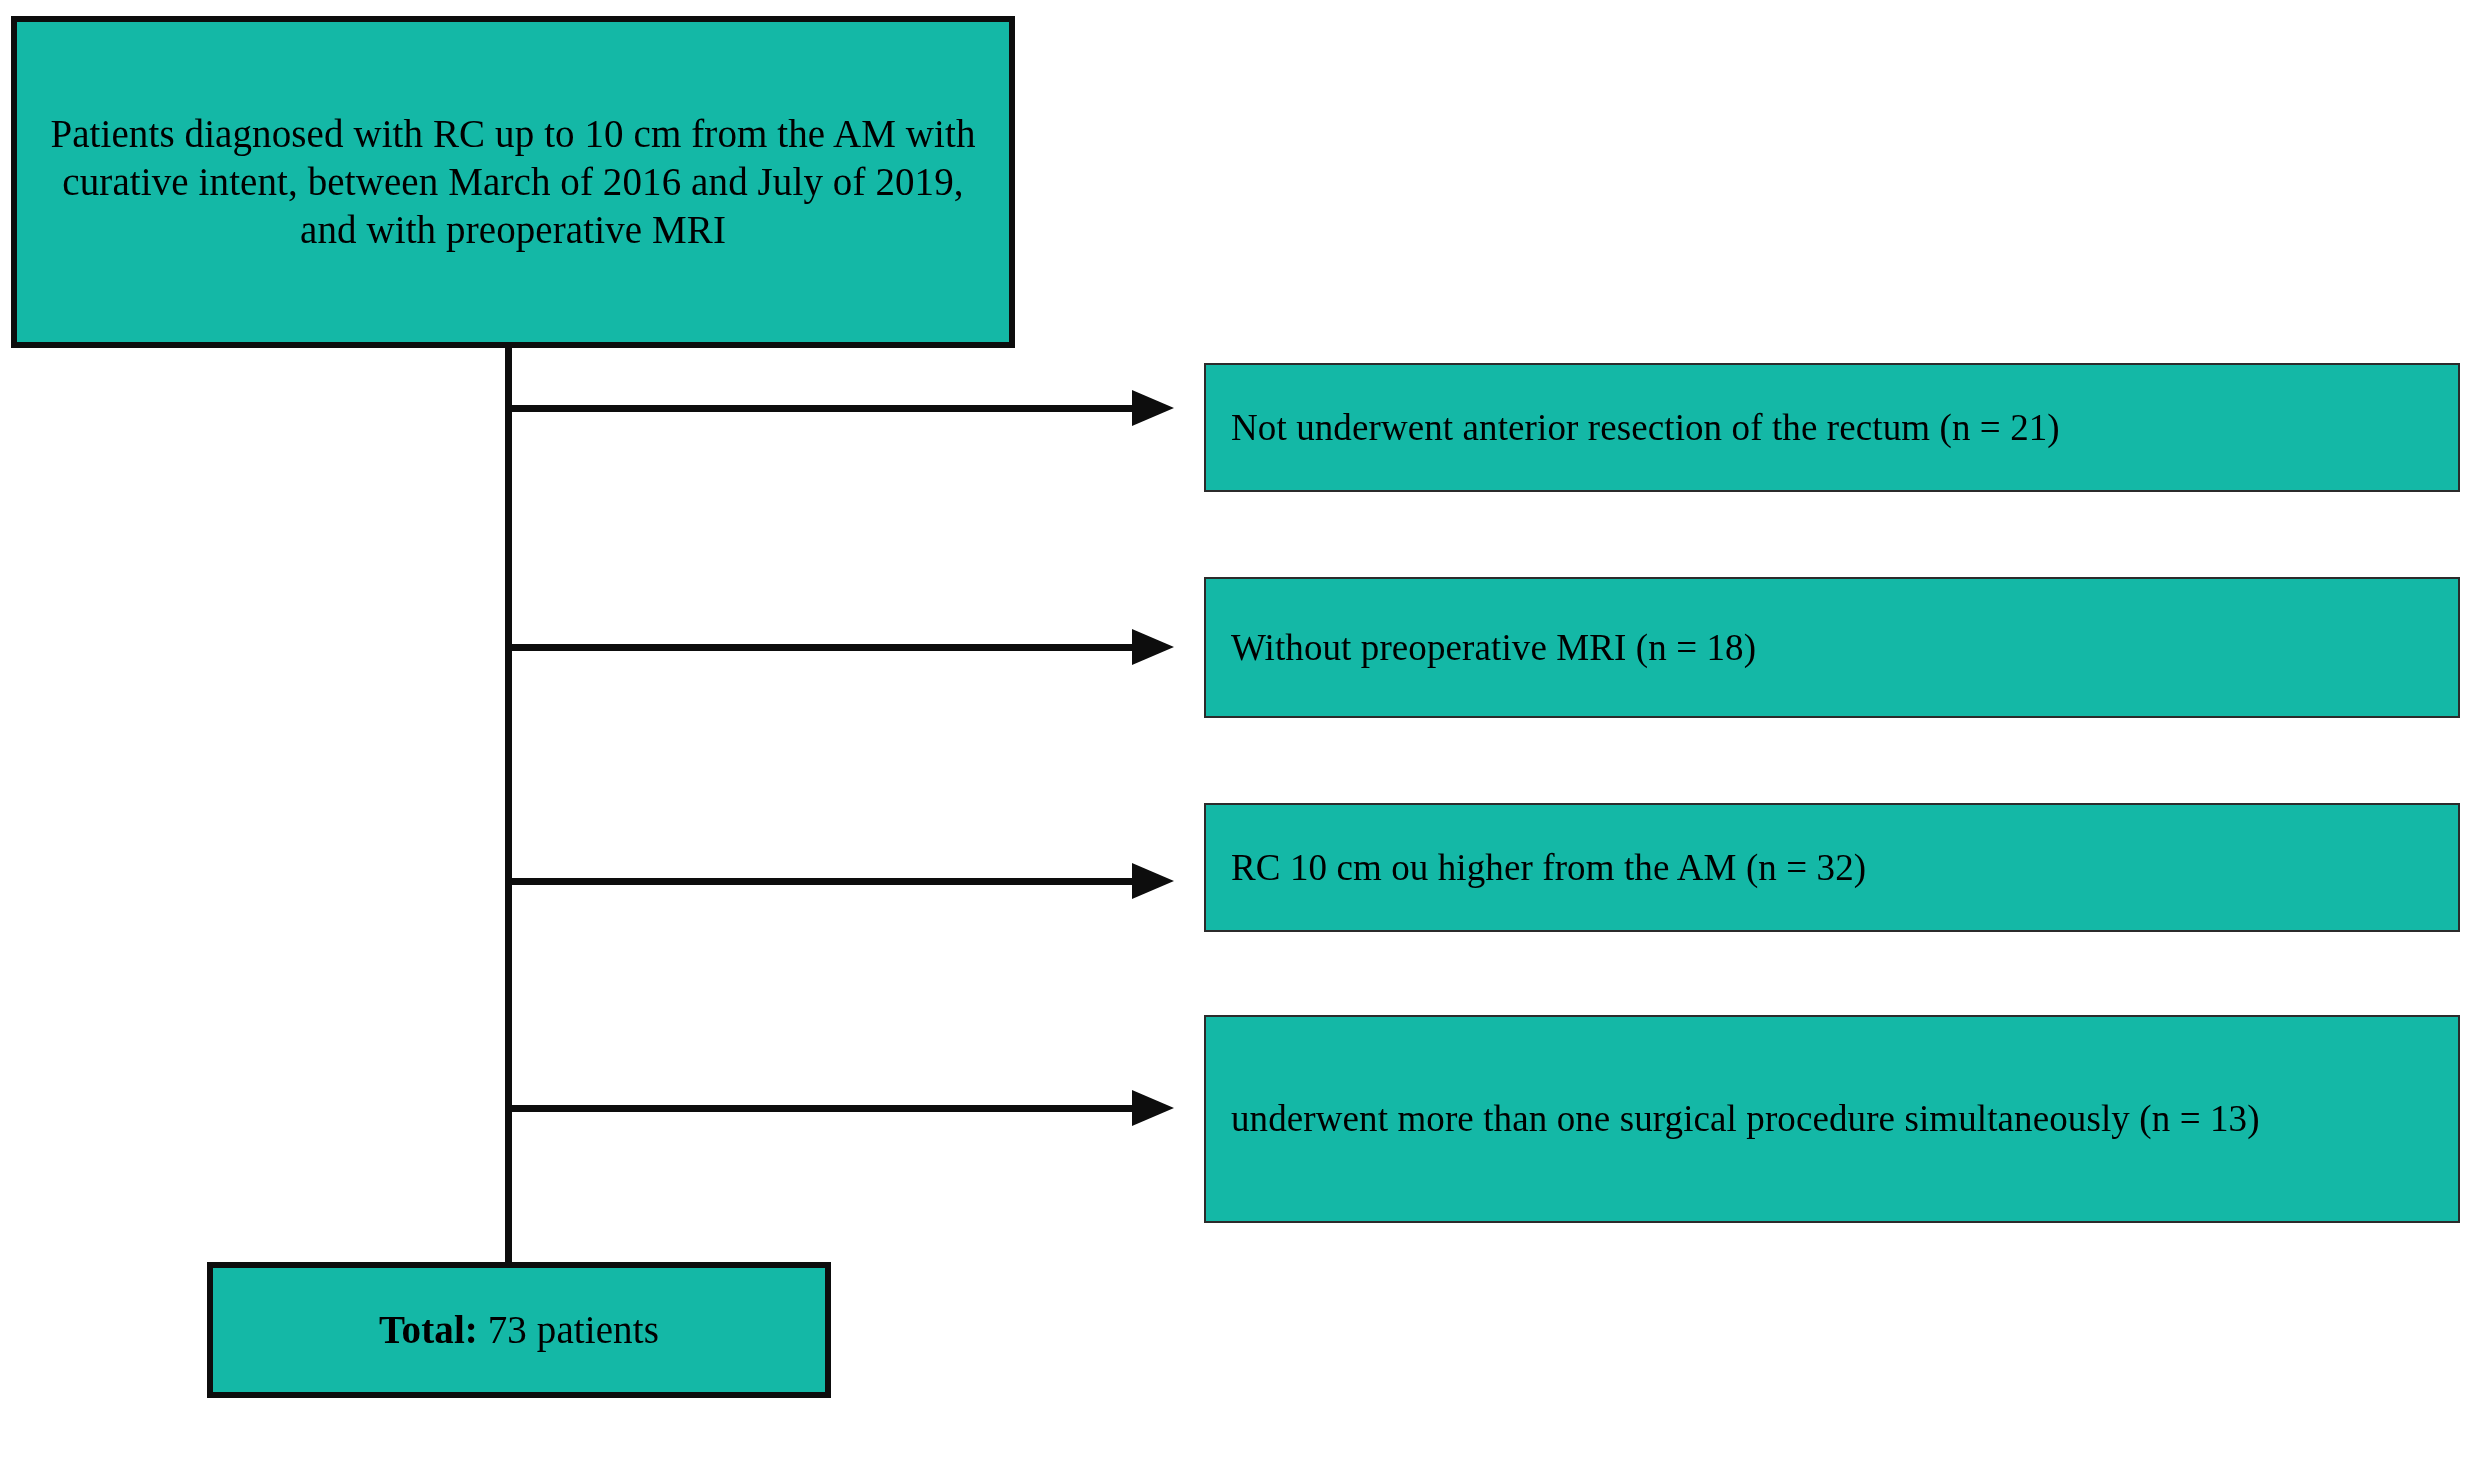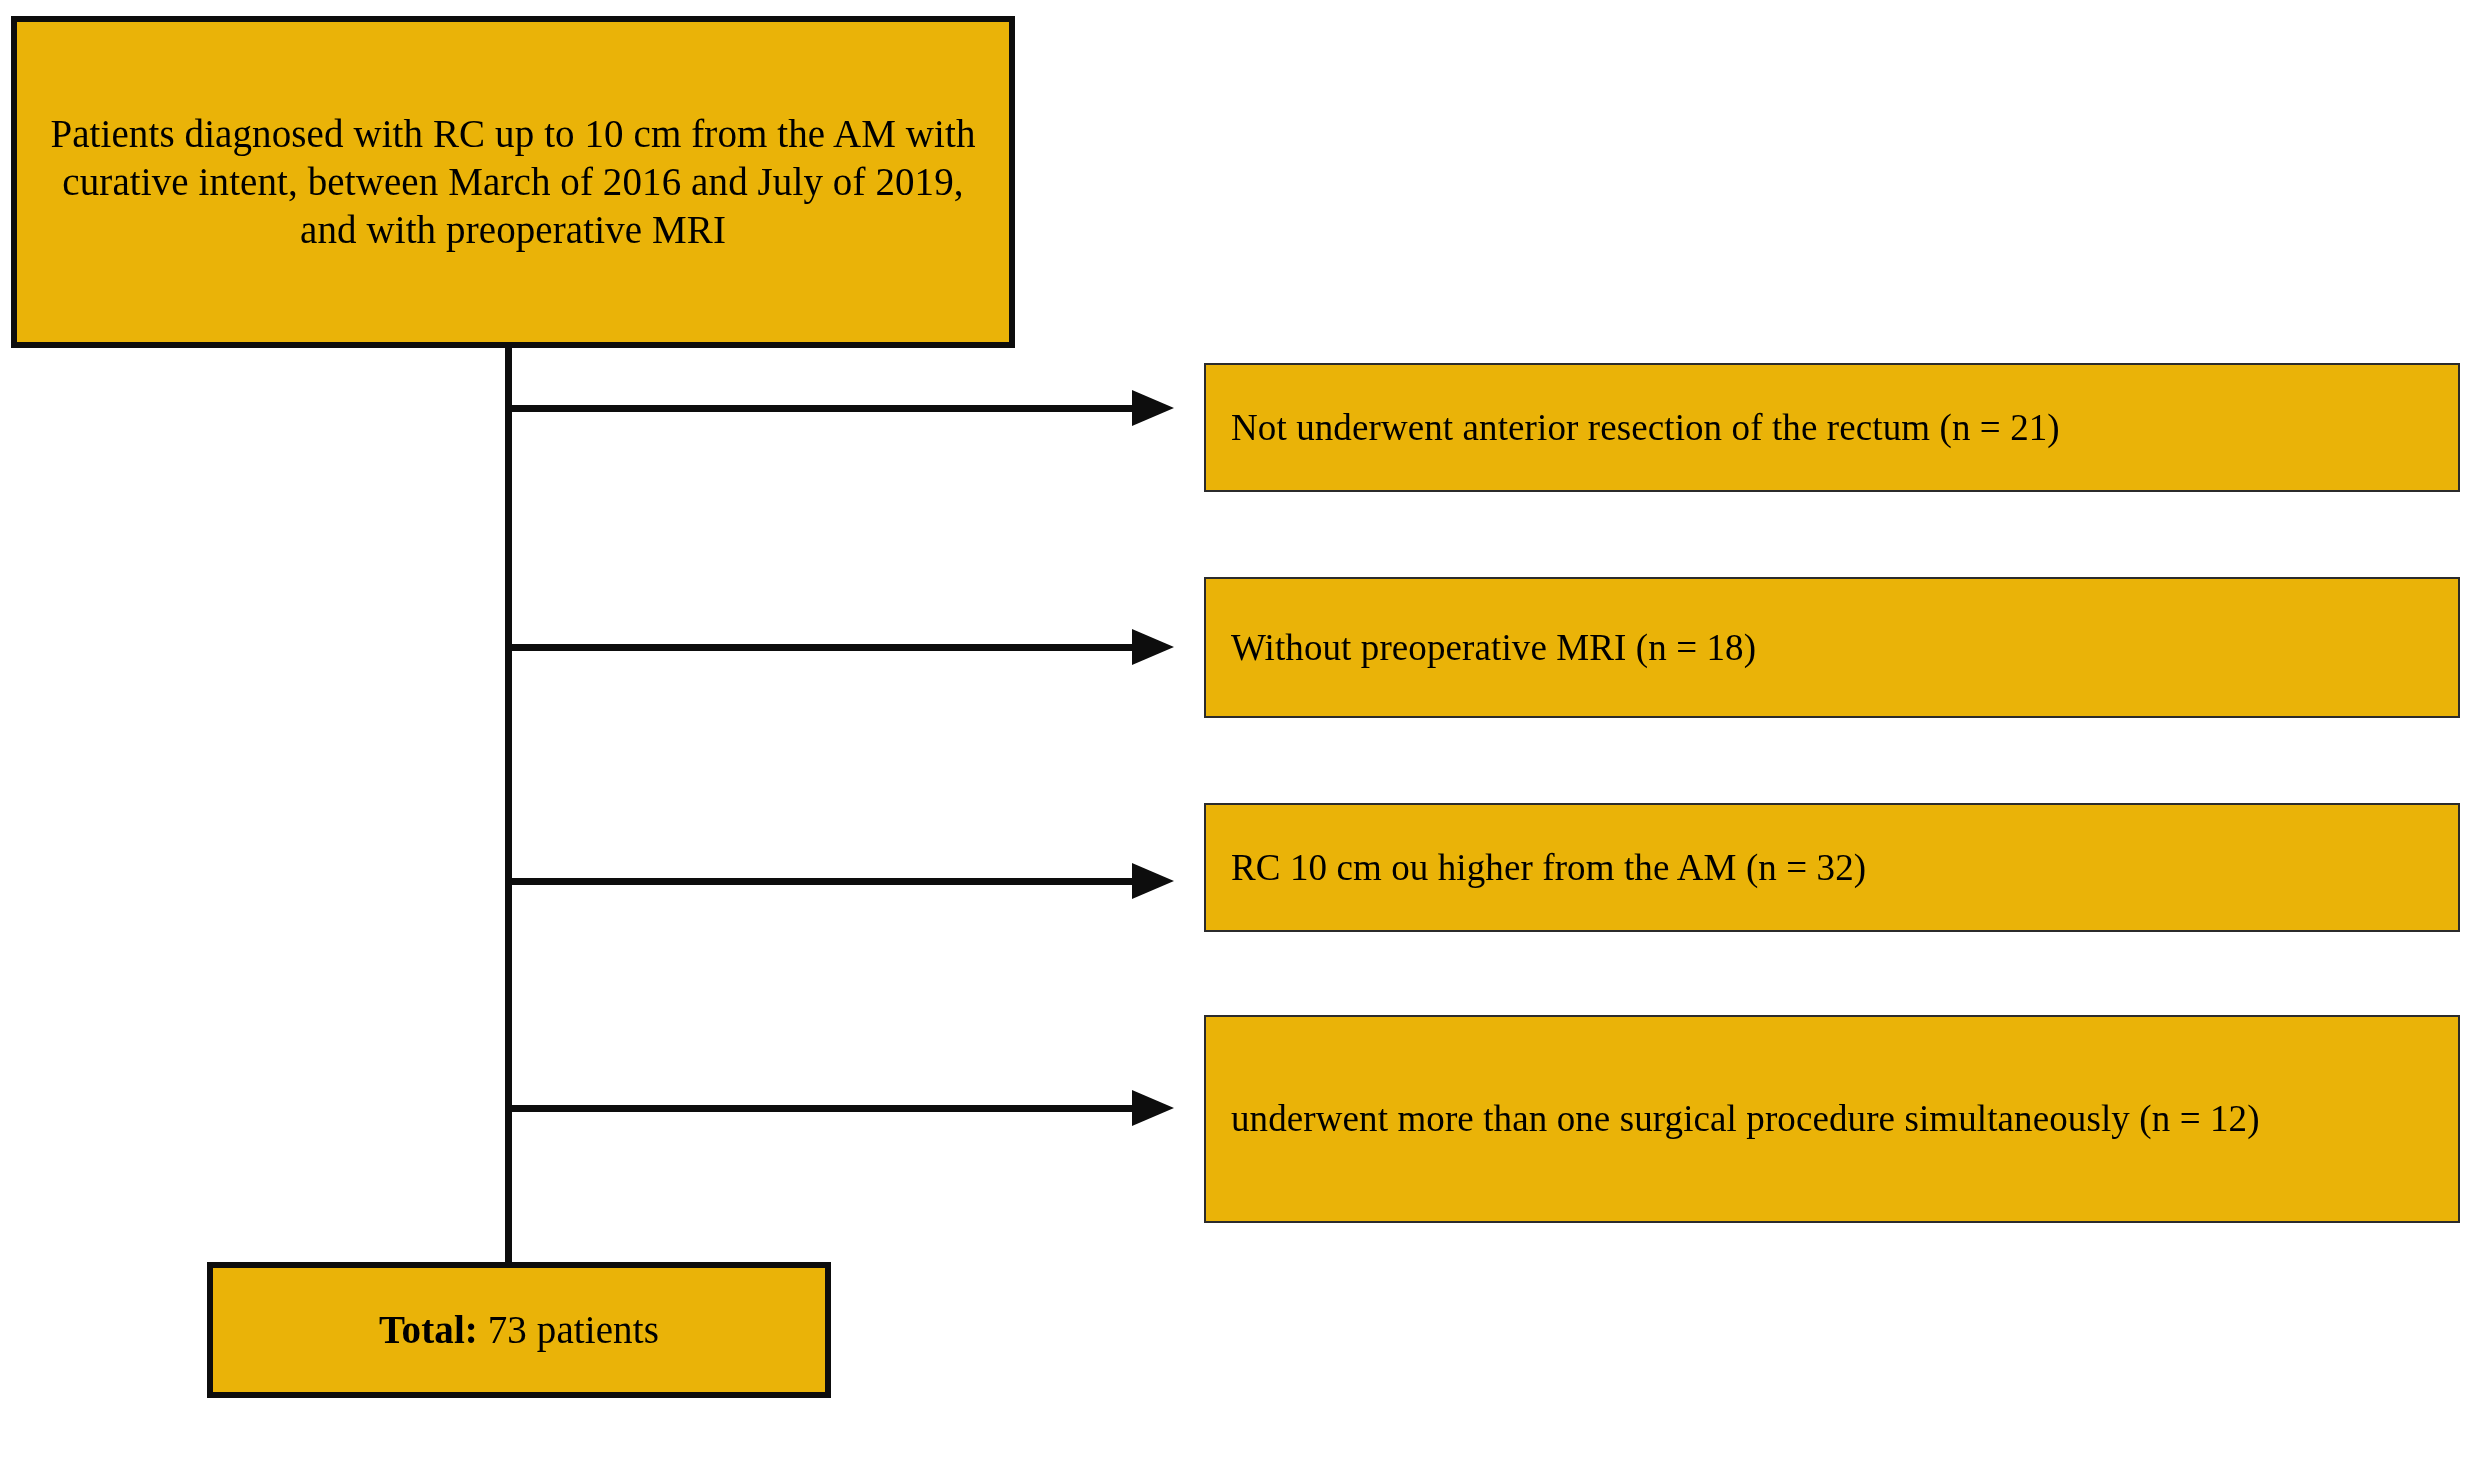--- a/index.html
+++ b/index.html
@@ -18,21 +18,21 @@
     width: 2475px;
     height: 1477px;
     background: #ffffff;
     overflow: hidden;
   }
 
   
   .node-box {
     position: absolute;
     box-sizing: border-box;
-    background: #eab308;
+    background: #14b8a6;
     display: flex;
     align-items: center;
     justify-content: center;
   }
 
   .node-box.thick {
     border: 6px solid #0d0d0d;
   }
 
   .node-box.thin {
@@ -184,21 +184,21 @@
 
   <div class="node-box thin exclusion-box" id="exclusion-box-2">
     <span class="node-text">Without preoperative MRI (n = 18)</span>
   </div>
 
   <div class="node-box thin exclusion-box" id="exclusion-box-3">
     <span class="node-text">RC 10 cm ou higher from the AM (n = 32)</span>
   </div>
 
   <div class="node-box thin exclusion-box justified" id="exclusion-box-4">
-    <span class="node-text">underwent more than one surgical procedure simultaneously (n = 12)</span>
+    <span class="node-text">underwent more than one surgical procedure simultaneously (n = 13)</span>
   </div>
 
   <div class="node-box thick" id="total-box">
     <span class="node-text"><span class="total-label">Total:</span><span class="total-value"> 73 patients</span></span>
   </div>
 
 </div>
 
 
 </body></html>

